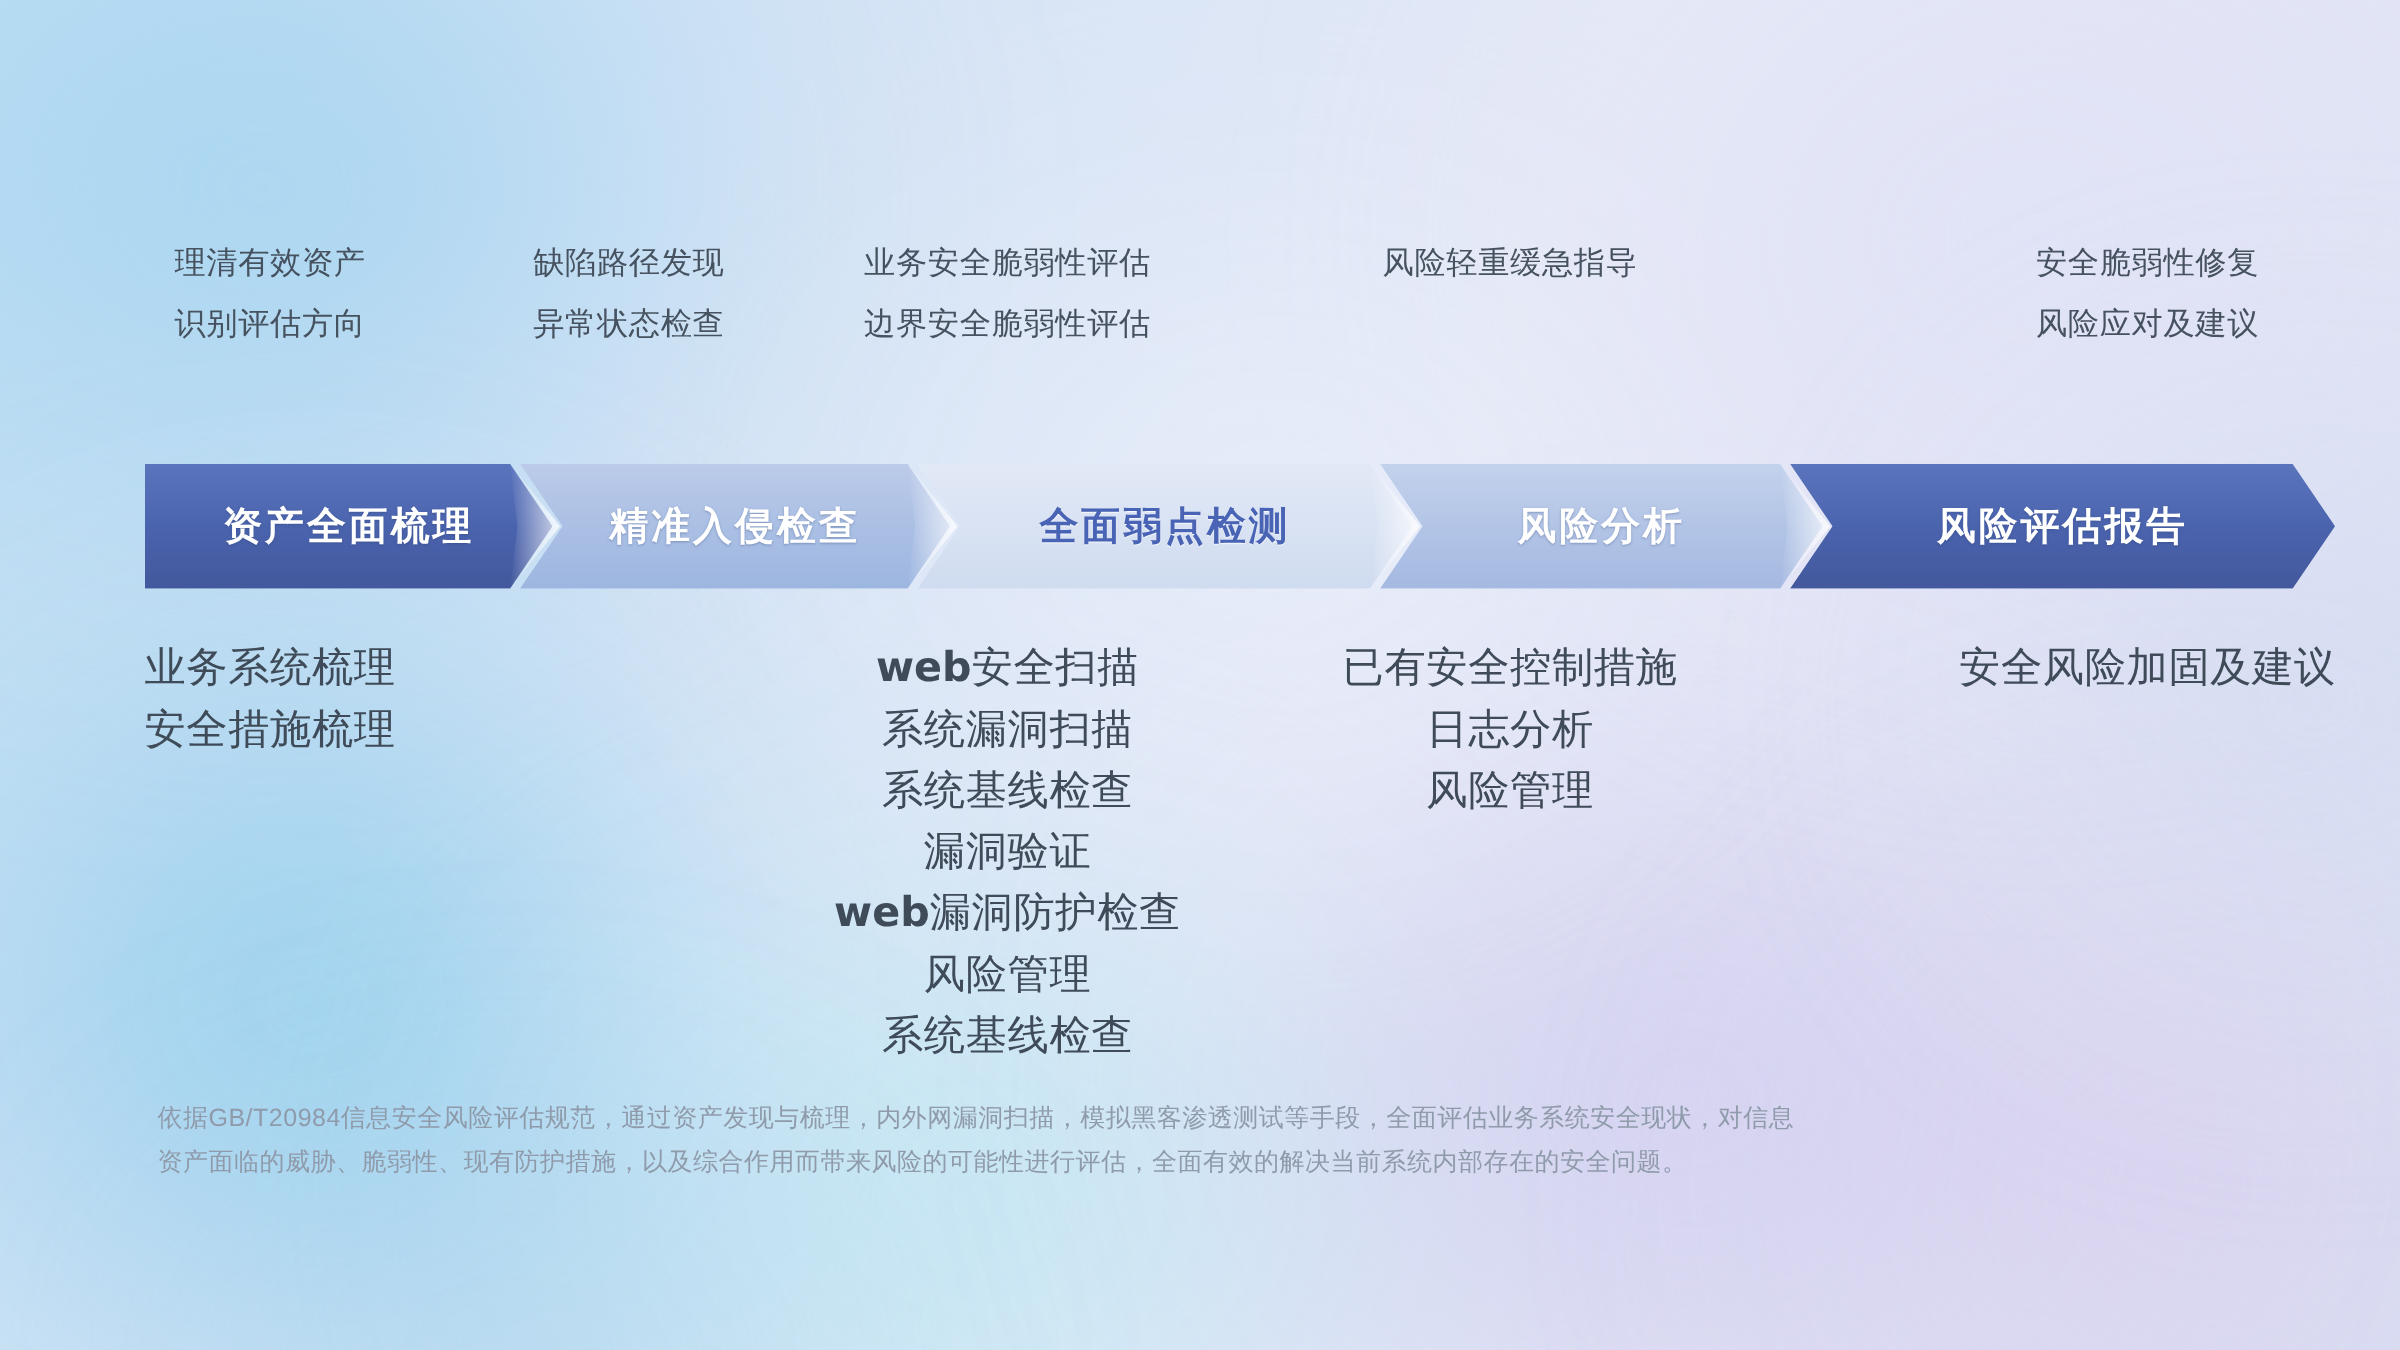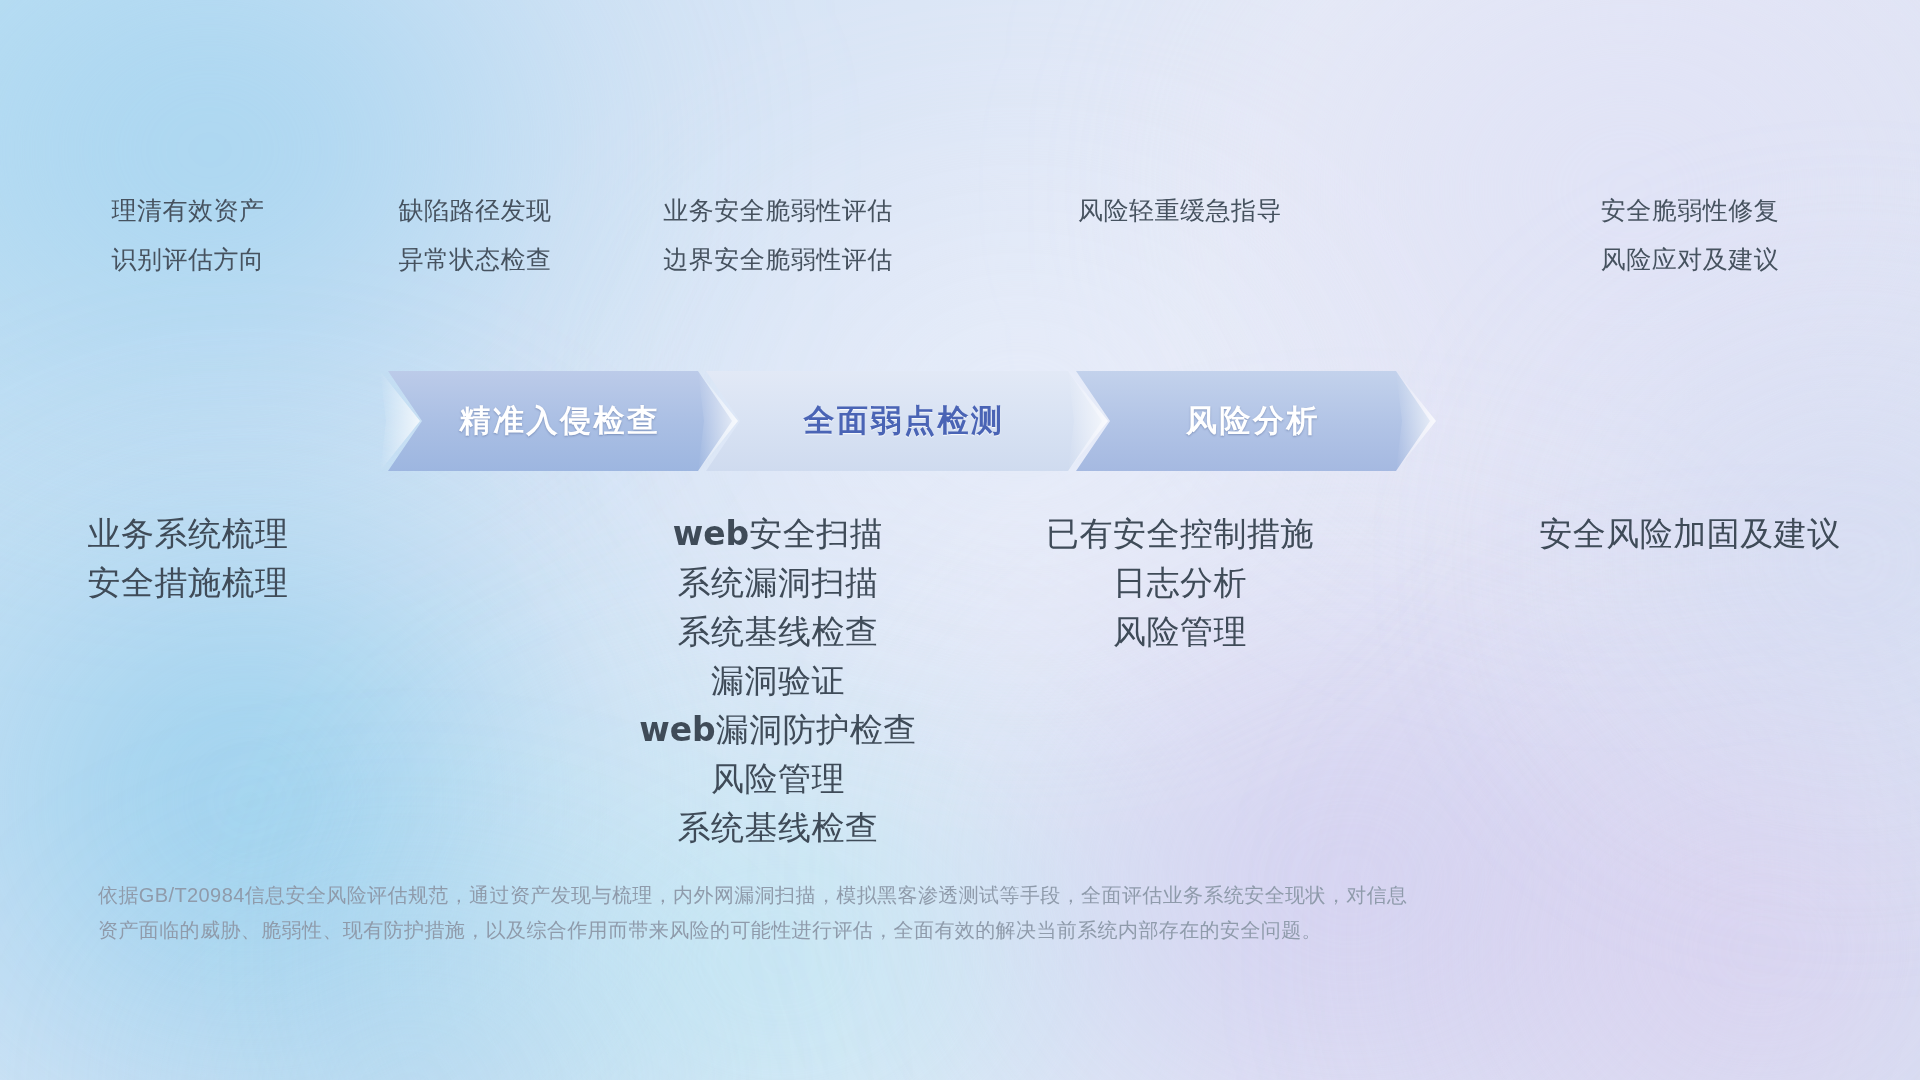--- a/index.html
+++ b/index.html
@@ -34,21 +34,21 @@
   .g6{ left:1380px; top:640px; width:760px; height:620px;
        background:radial-gradient(closest-side,#d8c9ee 0%,rgba(216,201,238,0) 100%); opacity:.8;}
   .g7{ left:640px; top:150px; width:760px; height:520px;
        background:radial-gradient(closest-side,#e8eefb 0%,rgba(232,238,251,0) 100%); opacity:.9;}
   .g8{ left:60px; top:880px; width:700px; height:420px;
        background:radial-gradient(closest-side,#8ec9e8 0%,rgba(142,201,232,0) 100%); opacity:.55;}
   .g9{ left:1540px; top:300px; width:620px; height:520px;
        background:radial-gradient(closest-side,#cfd7f2 0%,rgba(207,215,242,0) 100%); opacity:.8;}
 
   
-  #stage { position:absolute; inset:0; z-index:2; }
+  #stage { position:absolute; inset:0; z-index:2;margin-left:28px; }
 
   .col-top, .col-bot { position:absolute; text-align:center; }
 
   .top-line{
     color:#46525f;
     font-size:25px;
     line-height:49px;
     letter-spacing:.5px;
     white-space:nowrap;
   }
@@ -143,40 +143,48 @@
     <div class="top-line">风险轻重缓急指导</div>
   </div>
 
   <div class="col-top" style="left:1540px; top:186px; width:300px;">
     <div class="top-line">安全脆弱性修复</div>
     <div class="top-line">风险应对及建议</div>
   </div>
 
   <div id="band">
 
+    <div class="chev first" style="left:0px; width:326px;
+                background:linear-gradient(180deg,#5b75bd 0%,#4a63ad 52%,#43589d 100%);">
+      <span class="lbl light">资产全面梳理</span>
+    </div>
     <div class="sep" style="left:292px;"></div>
 
     <div class="chev notch" style="left:300px; width:344px;
                 background:linear-gradient(180deg,#bccbe9 0%,#aabfe4 52%,#9db6e0 100%);">
       <span class="lbl light">精准入侵检查</span>
     </div>
     <div class="sep" style="left:610px;"></div>
 
     <div class="chev notch" style="left:618px; width:396px;
                 background:linear-gradient(180deg,#e2e9f6 0%,#d8e2f3 52%,#cfdbef 100%);">
       <span class="lbl blue">全面弱点检测</span>
     </div>
     <div class="sep" style="left:980px;"></div>
 
     <div class="chev notch" style="left:988px; width:354px;
                 background:linear-gradient(180deg,#c3d2ec 0%,#b2c4e6 52%,#a5b9e1 100%);">
       <span class="lbl light">风险分析</span>
     </div>
     <div class="sep" style="left:1308px;"></div>
 
+    <div class="chev notch" style="left:1316px; width:436px;
+                background:linear-gradient(180deg,#5b75bd 0%,#4a63ad 52%,#43589d 100%);">
+      <span class="lbl light">风险评估报告</span>
+    </div>
 
   </div>
 
   <div class="col-bot" style="left:38px; top:509px; width:300px;">
     <div class="bot-line">
       <span class="en"></span><span>业务系统梳理</span>
     </div>
     <div class="bot-line">
       <span class="en"></span><span>安全措施梳理</span>
     </div>

